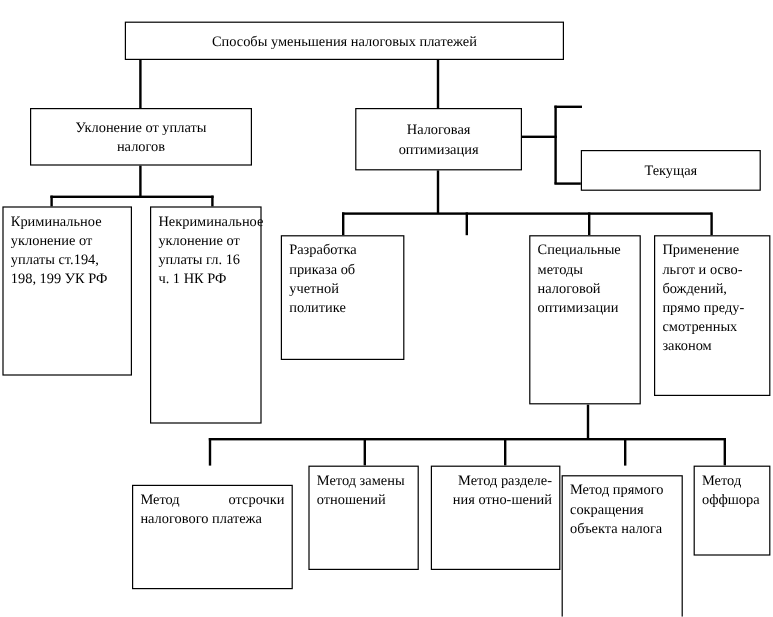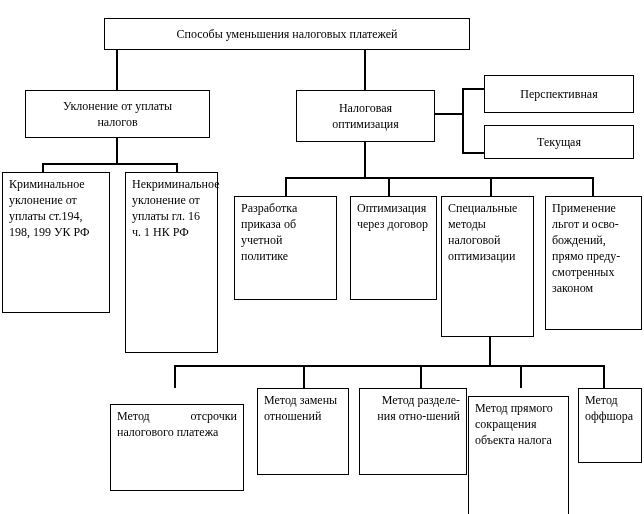--- a/index.html
+++ b/index.html
@@ -87,43 +87,37 @@
   <div class="node center-mid align-center" style="left:25px; top:90px; width:185px; height:48px;">
     <span class="txt">Уклонение от уплаты
 налогов</span>
   </div>
 
   <div class="node center-mid align-center" style="left:296px; top:90px; width:139px; height:52px;">
     <span class="txt">Налоговая
 оптимизация</span>
   </div>
 
-  <div class="node center-mid align-center" style="left:484px; top:75px; width:150px; height:38px;">
-    <span class="txt">Перспективная</span>
-  </div>
 
   <div class="node center-mid align-center" style="left:484px; top:125px; width:150px; height:34px;">
     <span class="txt">Текущая</span>
   </div>
 
   <div class="node align-left" style="left:2px; top:172px; width:108px; height:141px;">
     <span class="txt">Криминальное уклонение от уплаты ст.194, 198, 199 УК РФ</span>
   </div>
 
   <div class="node align-left" style="left:125px; top:172px; width:93px; height:181px;">
     <span class="txt">Некриминальное уклонение от уплаты гл. 16 ч. 1 НК РФ</span>
   </div>
 
   <div class="node align-left" style="left:234px; top:196px; width:103px; height:104px;">
     <span class="txt">Разработка приказа об учетной политике</span>
   </div>
 
-  <div class="node align-left" style="left:350px; top:196px; width:87px; height:104px;">
-    <span class="txt">Оптимизация через договор</span>
-  </div>
 
   <div class="node align-left" style="left:441px; top:196px; width:93px; height:141px;">
     <span class="txt">Специальные методы налоговой оптимизации</span>
   </div>
 
   <div class="node align-left" style="left:545px; top:196px; width:97px; height:134px;">
     <span class="txt">Применение льгот и осво-бождений, прямо преду-смотренных законом</span>
   </div>
 
   <div class="node align-just" style="left:110px; top:388px; width:134px; height:87px;margin-top:16px;">

